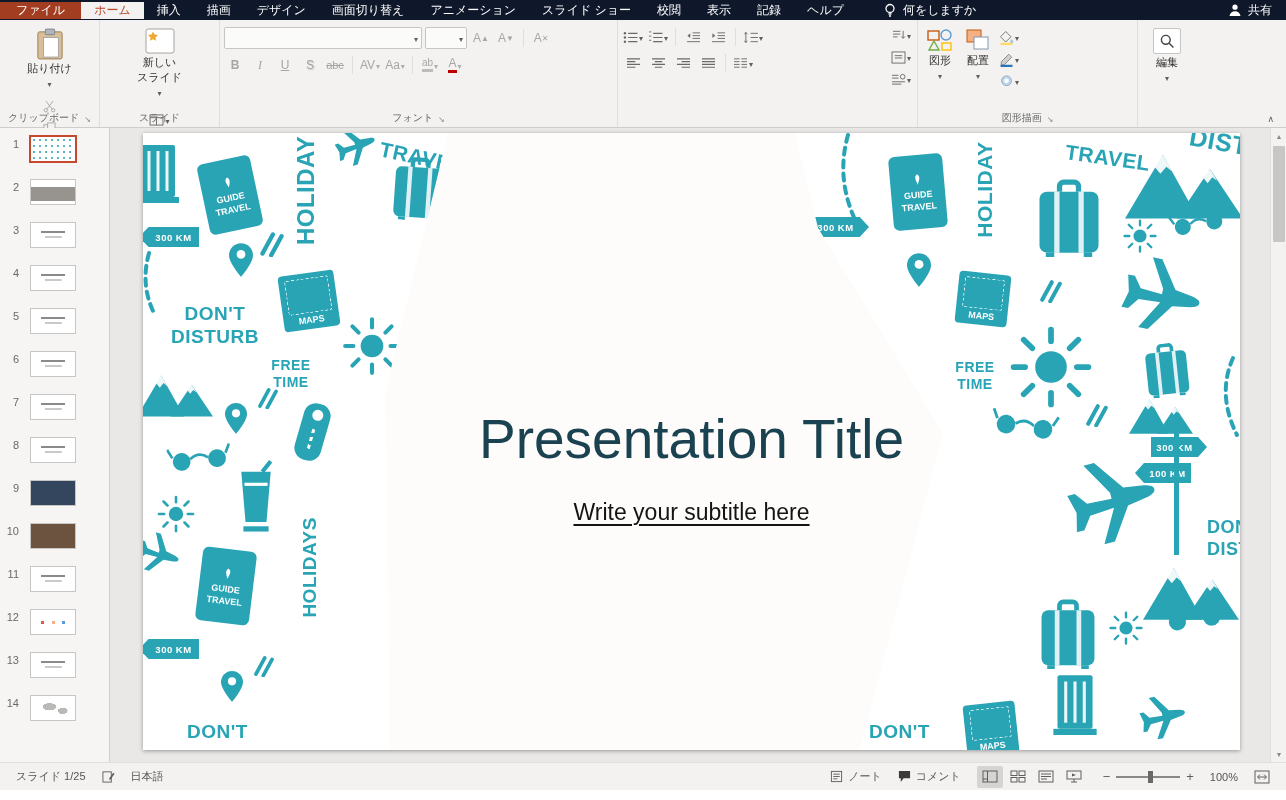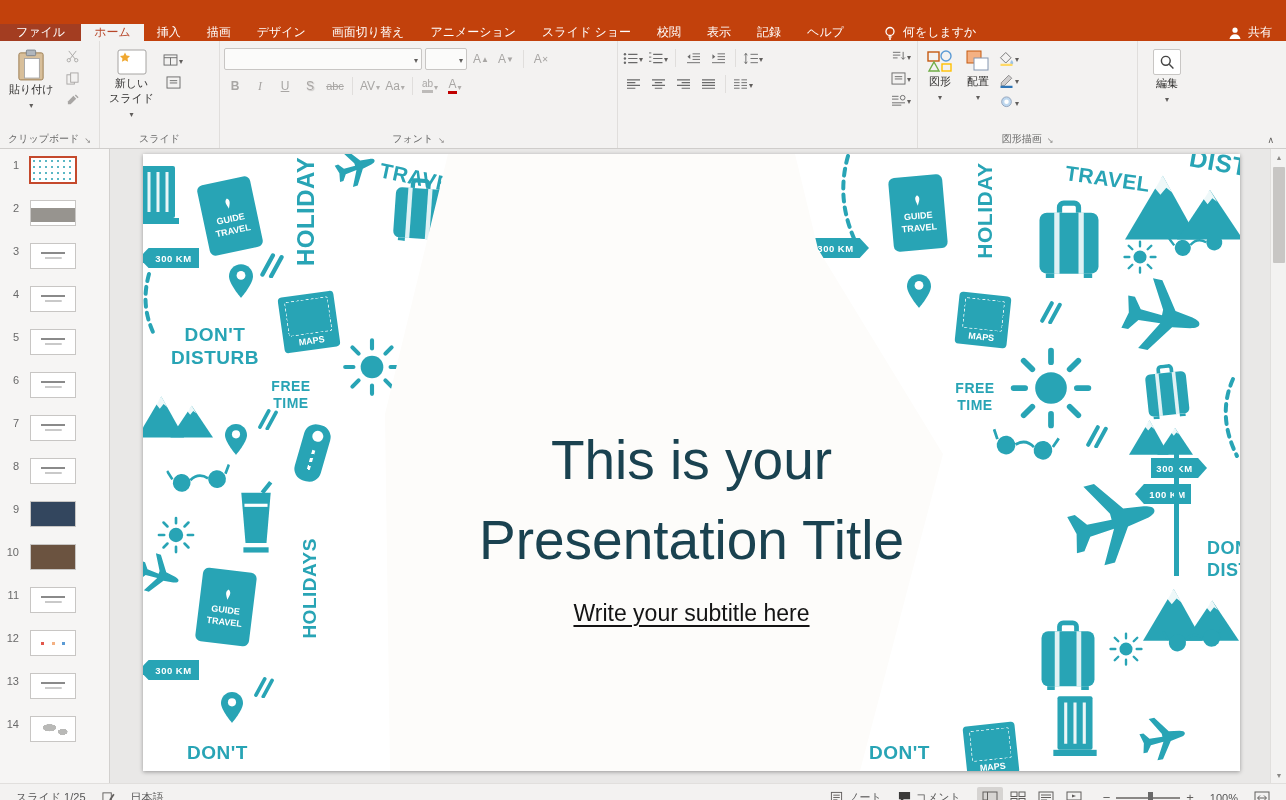--- a/index.html
+++ b/index.html
@@ -1,41 +1,41 @@
 <!DOCTYPE html>
 <html><head>
 <meta charset="utf-8">
 <style>
 *{box-sizing:border-box;margin:0;padding:0;}
 html,body{width:1286px;height:800px;}
 body{font-family:"Liberation Sans","DejaVu Sans",sans-serif;font-size:12px;color:#323130;background:#fff;overflow:hidden;}
 
 
-.tabbar{height:41px;background:#c2410c;display:flex;align-items:flex-end;color:#fff;}
+.tabbar{height:20px;background:#0f172a;display:flex;align-items:center;color:#fff;}
 .tablist{display:flex;align-items:stretch;}
 .tab{display:flex;align-items:center;padding:0 13px;font-size:12px;white-space:nowrap;cursor:default;}
 .tab.file{background:#a33d21;padding:0 16px;}
 .tab.active{background:#f3f2f1;color:#b7472a;}
 .tellme{display:flex;align-items:center;gap:6px;margin-left:26px;font-size:12px;}
 .spacer{flex:1;}
 .share{display:flex;align-items:center;gap:6px;padding:0 14px;font-size:12px;}
 
 
 .ribbon{height:108px;background:#f3f2f1;border-bottom:1px solid #cfcdcb;display:flex;position:relative;}
 .rgroup{position:relative;height:100%;border-right:1px solid #e0dedc;padding:5px 4px 16px;}
 .rglabel{position:absolute;left:0;right:0;bottom:2px;text-align:center;font-size:10px;color:#696969;display:flex;align-items:center;justify-content:center;gap:5px;}
 .dlg::before{content:"↘";font-size:8px;color:#8a8886;}
 .dda::before{content:"▾";font-size:8px;color:#605e5c;}
 .dis .dda::before{color:#b0aeac;}
 .bigbtn{display:flex;flex-direction:column;align-items:center;gap:2px;padding:3px 5px;border-radius:2px;font-size:11px;color:#323130;text-align:center;line-height:1.2;}
 .minicol{display:flex;flex-direction:column;gap:2px;align-items:center;}
 .sq{width:22px;height:20px;display:inline-flex;align-items:center;justify-content:center;border-radius:2px;font-size:12px;color:#696969;gap:1px;}
 .sq.dis{color:#a8a6a4;}
 .sq svg{color:inherit;}
-.cb-body{display:flex;gap:3px;}
+.cb-body{display:flex;gap:3px;flex-direction:column;}
 .combo{height:22px;background:#fbfbfa;border:1px solid #c8c6c4;border-radius:2px;display:flex;align-items:center;justify-content:flex-end;padding:0 3px;}
 .fg{display:flex;flex-direction:column;gap:6px;padding-top:2px;}
 .frow{display:flex;align-items:center;gap:3px;}
 .fsep{width:1px;height:18px;background:#e0dedc;margin:0 3px;}
 .bB{font-weight:bold;}
 .bI{font-style:italic;font-family:"Liberation Serif",serif;}
 .bU{text-decoration:underline;}
 .bS{text-shadow:1px 1px 1px #c4c2c0;}
 .bstrike{text-decoration:line-through;font-size:11px;}
 .fcolor{border-bottom:3px solid #c00000;line-height:1.05;}
@@ -858,21 +858,20 @@
           <div>DON'T</div>
           <div>DISTURB</div>
         </div>
       <div class="pt" style="left:726px;top:588px;font-size:19px">DON'T</div>
 
       <svg class="white-poly" viewBox="0 0 1097 617" preserveAspectRatio="none">
         <polygon points="305,0 652,0 675,95 800,300 717,617 247,617 242,260" fill="#fdfcfa"></polygon>
       </svg>
 
       <div class="titleblock">
-        <div class="t1">This is your</div>
         <div class="t2">Presentation Title</div>
         <div class="subtitle">Write your subtitle here</div>
       </div>
     </div>
 
     <div class="vscroll">
       <span class="varrow up">▲</span>
       <div class="vthumb"></div>
       <span class="varrow dn">▼</span>
     </div>

